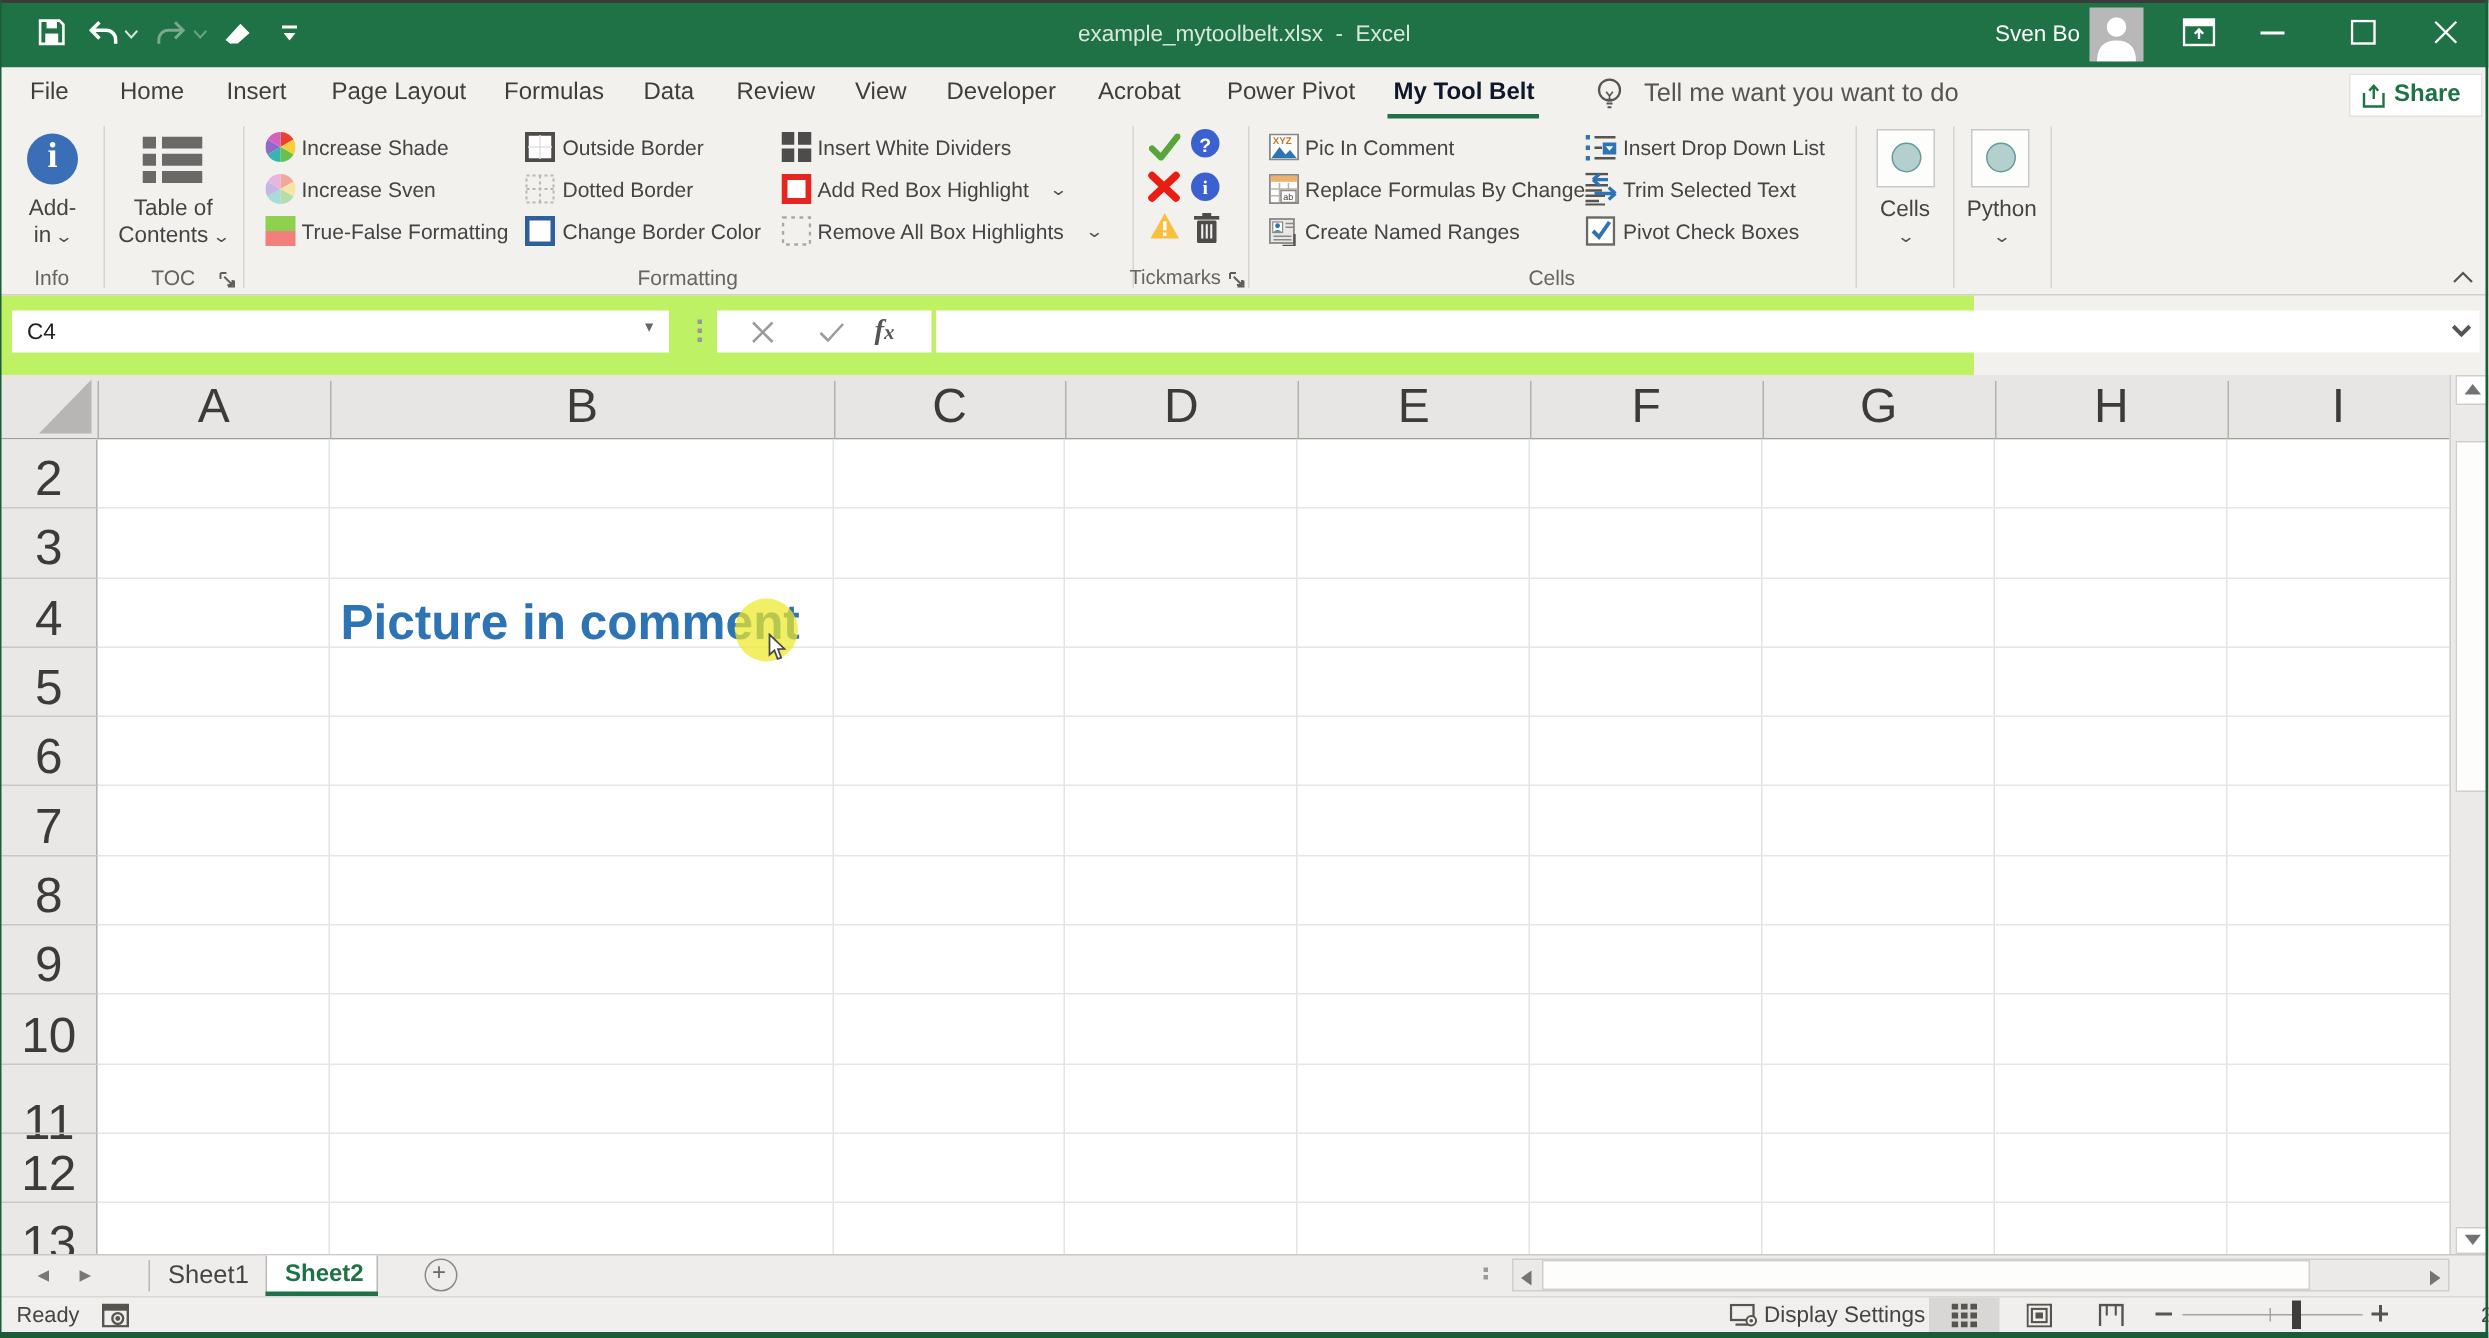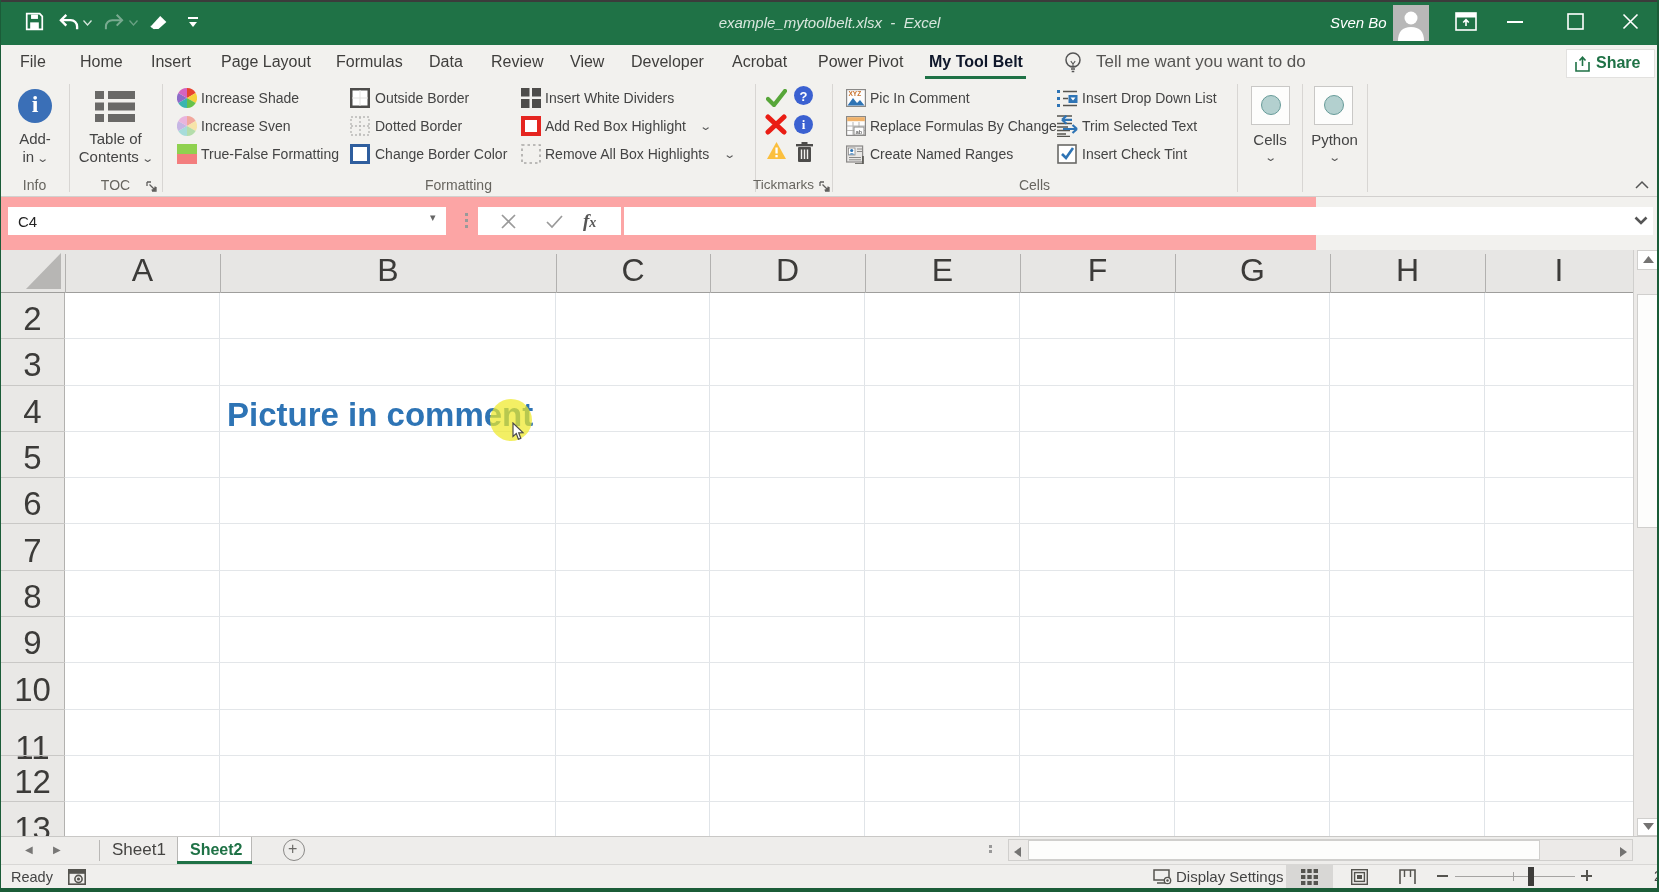--- a/index.html
+++ b/index.html
@@ -1,33 +1,33 @@
 <!DOCTYPE html>
 <html><head>
 <meta charset="utf-8">
 <style>
 *{margin:0;padding:0;box-sizing:border-box;}
 html,body{width:1659px;height:892px;overflow:hidden;font-family:"Liberation Sans",sans-serif;}
 .abs{position:absolute;}
 #app{position:relative;width:1659px;height:892px;background:#f2f1ee;}
 
-#titlebar{position:absolute;left:0;top:0;width:1659px;height:45px;background:#1f7246;font-style:italic;}
+#titlebar{position:absolute;left:0;top:0;width:1659px;height:45px;background:#1f7246;}
 #titlebar .dark{position:absolute;left:0;top:0;width:1659px;height:2px;background:#3b3b3b;}
 
 #menubar{position:absolute;left:0;top:45px;width:1659px;height:35px;background:#f2f1ee;}
 .mtab{position:absolute;top:0;height:35px;line-height:34px;font-size:16px;color:#3f3e3c;}
 
 #ribbon{position:absolute;left:0;top:80px;width:1659px;height:117px;background:#f2f1ee;border-bottom:1px solid #d2d0ce;}
 .vsep{position:absolute;top:4px;height:108px;width:1px;background:#d8d6d3;}
 .glabel{position:absolute;font-size:14px;color:#67655f;text-align:center;top:97px;}
 .sbtn{position:absolute;font-size:14px;color:#444;white-space:nowrap;height:19px;line-height:19px;}
 .bigl{position:absolute;font-size:15px;color:#444;text-align:center;line-height:18px;}
 .chev{display:inline-block;font-size:11px;color:#555;transform:scaleX(1.4);}
 
-#fbar{position:absolute;left:0;top:197px;width:1316px;height:53px;background:#fca5a5;}
+#fbar{position:absolute;left:0;top:197px;width:1316px;height:53px;background:#bef264;}
 
 #colheads{position:absolute;left:0;top:250px;width:1633px;height:43px;background:#e7e6e4;border-bottom:1px solid #9f9e9c;}
 .colsep{position:absolute;top:4px;height:39px;width:1px;background:#b2b1af;}
 .collab{position:absolute;top:0;height:42px;line-height:41px;text-align:center;font-size:32px;color:#3c3b39;}
 #gridarea{position:absolute;left:0;top:293px;width:1633px;height:543px;background:#fff;overflow:hidden;}
 #rowheads{position:absolute;left:0;top:0;width:65px;height:543px;background:#e9e8e6;border-right:1px solid #b2b1af;}
 .rownum{position:absolute;left:0;width:65px;text-align:center;font-size:33px;line-height:38px;color:#3c3b39;}
 .hline{position:absolute;left:0;width:1633px;height:1px;background:#e3e6e9;}
 .vline{position:absolute;top:0;height:543px;width:1px;background:#e0e4e8;}
 .rhline{position:absolute;left:0;width:65px;height:1px;background:#c9c8c6;}
@@ -298,21 +298,21 @@
           <path d="M1 1 h15 M1 8.5 h15 M1 12 h11 M1 15.5 h13 M1 19 h9 M1 21.5 h13"></path>
         </g>
         <path d="M16 4.8 h-10 M6 4.8 l4.5 -4 M6 4.8 l4.5 4" fill="none" stroke="#2e74b5" stroke-width="2.2"></path>
         <path d="M7 14 h14 M21 14 l-4.5 -4 M21 14 l-4.5 4" fill="none" stroke="#2e74b5" stroke-width="2.2"></path>
       </svg>
   <span class="sbtn" style="left:1082px;top:37px">Trim Selected Text</span>
   <svg class="abs" style="left:1057px;top:64px" width="20" height="20" viewBox="0 0 20 20">
         <rect x="1" y="1" width="18" height="18" fill="#fff" stroke="#6a6966" stroke-width="1.6"></rect>
         <path d="M5 10 L9 14 L16 4" fill="none" stroke="#2e74b5" stroke-width="2.6"></path>
       </svg>
-  <span class="sbtn" style="left:1082px;top:65px">Insert Check Tint</span>
+  <span class="sbtn" style="left:1082px;top:65px">Pivot Check Boxes</span>
 
   <div class="abs" style="left:1251px;top:6px;width:39px;height:39px;background:#fdfdfc;border:1px solid #c9c8c6"></div>
   <div class="abs" style="left:1261px;top:15px;width:20px;height:20px;border-radius:50%;background:#b3d0cf;border:1.5px solid #679b99"></div>
   <div class="bigl" style="left:1237px;top:51px;width:66px">Cells</div>
   <span class="chev abs" style="left:1266px;top:71px">⌄</span>
   <div class="abs" style="left:1314px;top:6px;width:39px;height:39px;background:#fdfdfc;border:1px solid #c9c8c6"></div>
   <div class="abs" style="left:1324px;top:15px;width:20px;height:20px;border-radius:50%;background:#b3d0cf;border:1.5px solid #679b99"></div>
   <div class="bigl" style="left:1302px;top:51px;width:65px">Python</div>
   <span class="chev abs" style="left:1330px;top:71px">⌄</span>
 </div>

